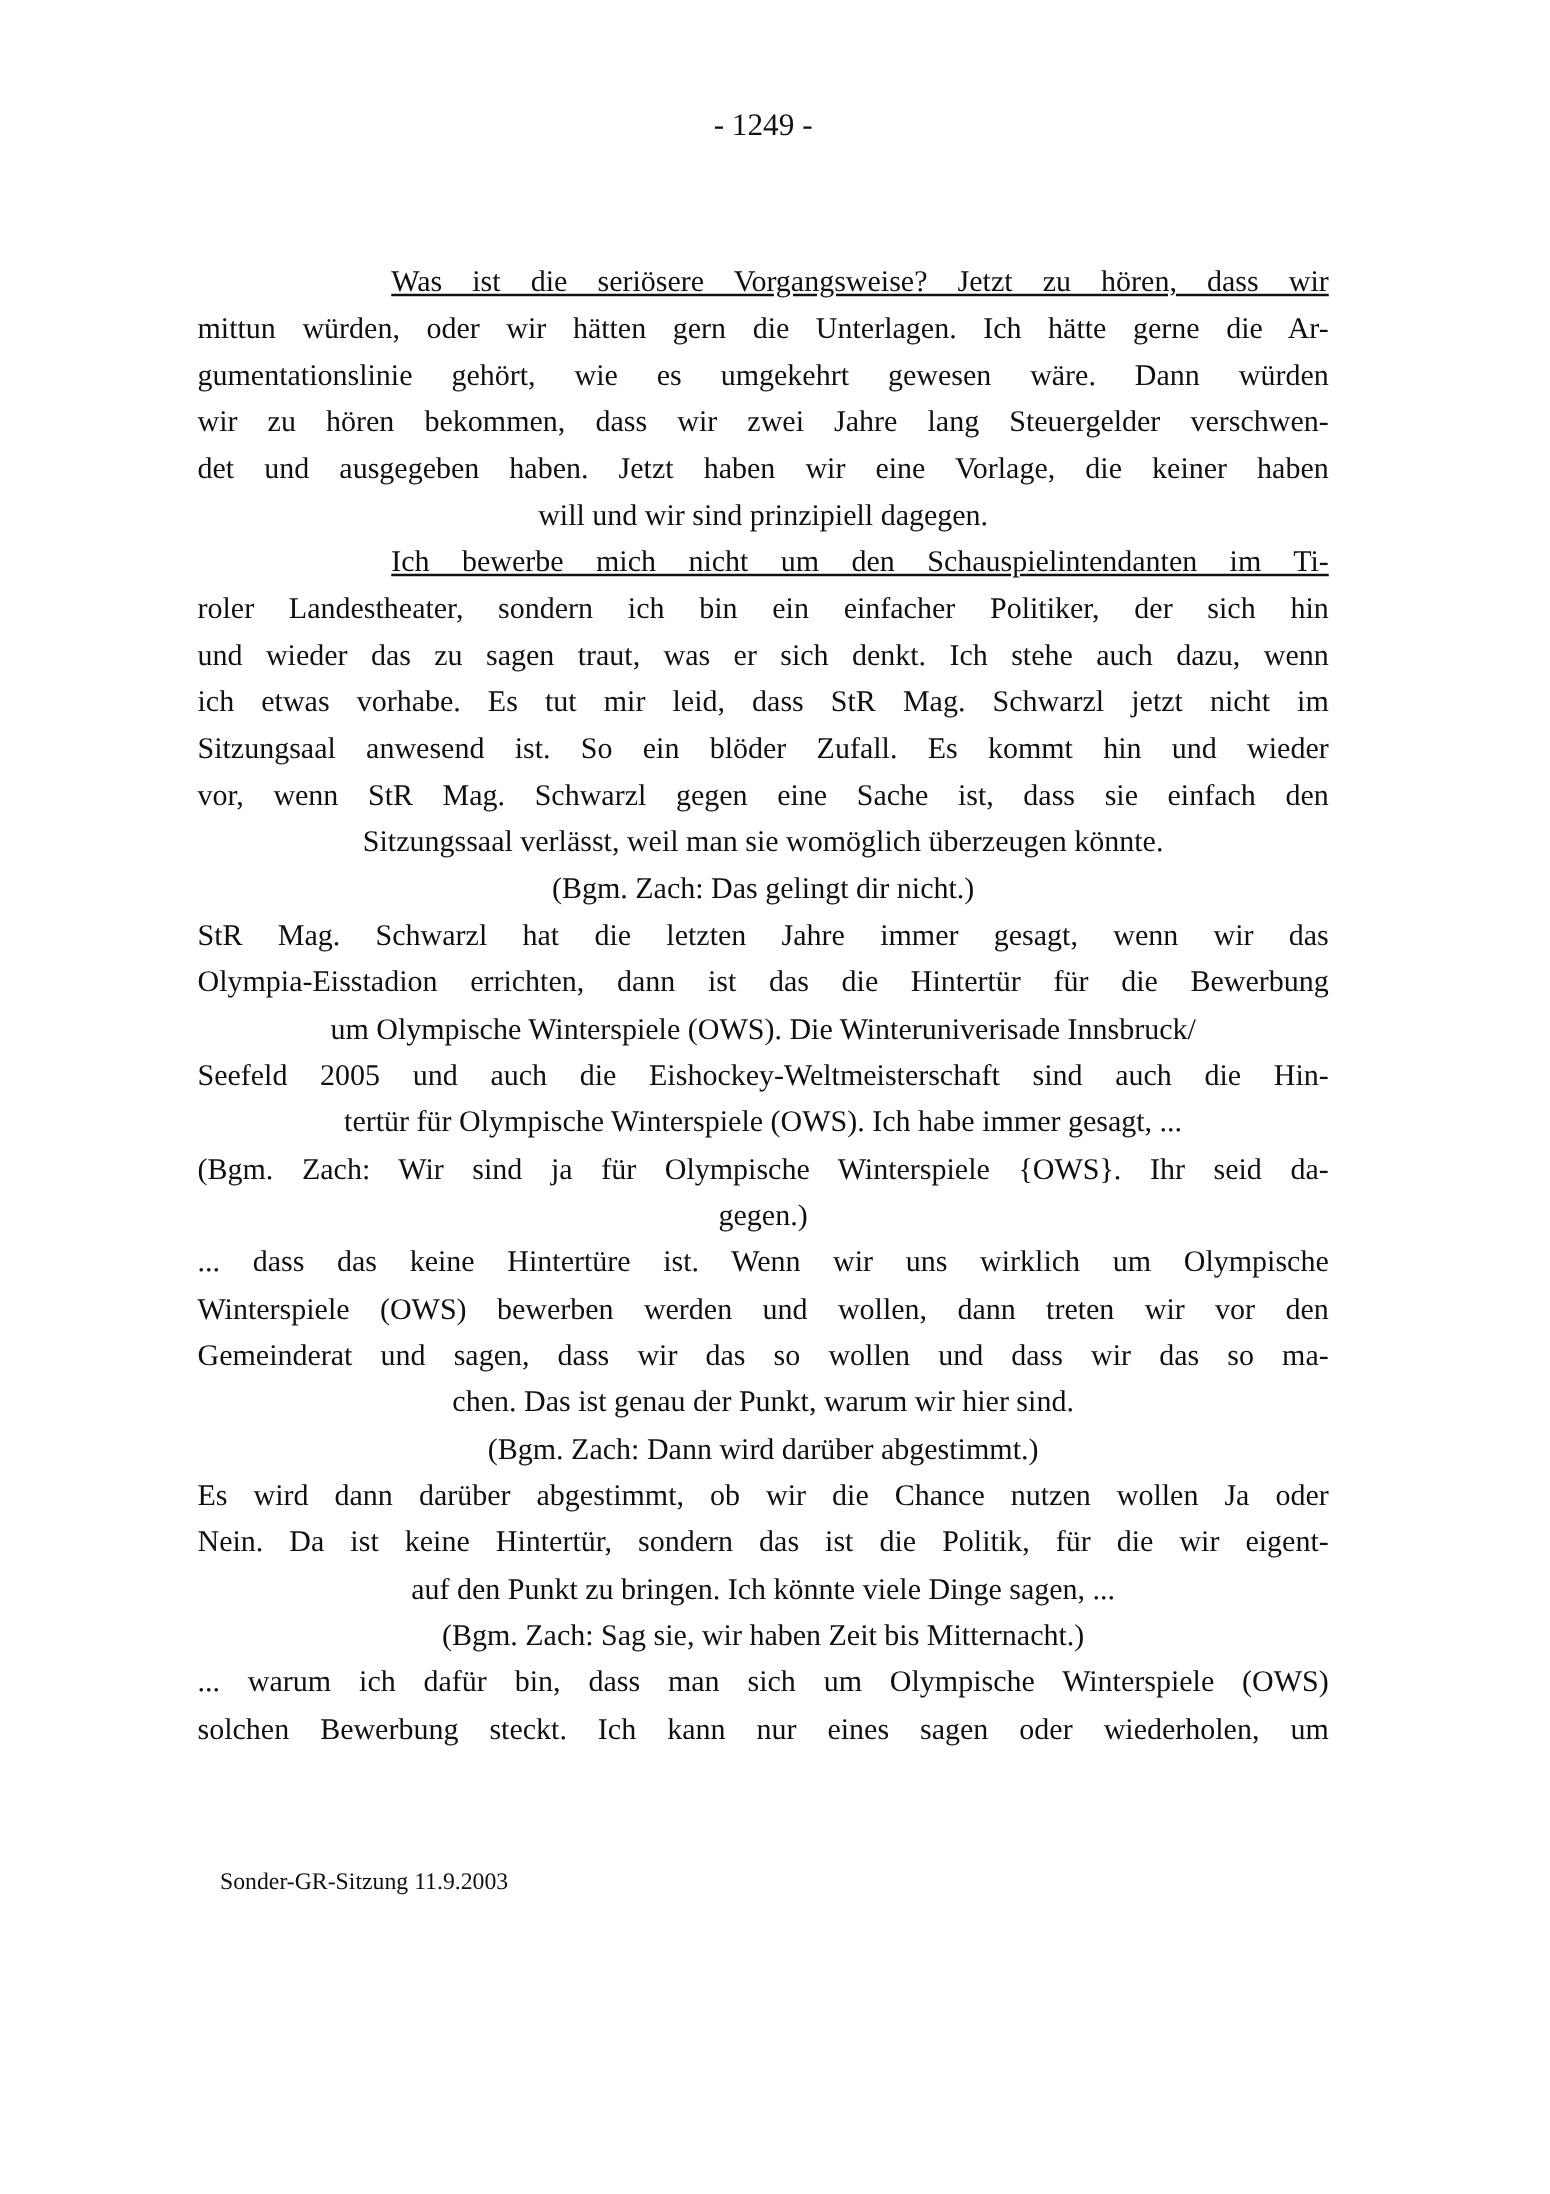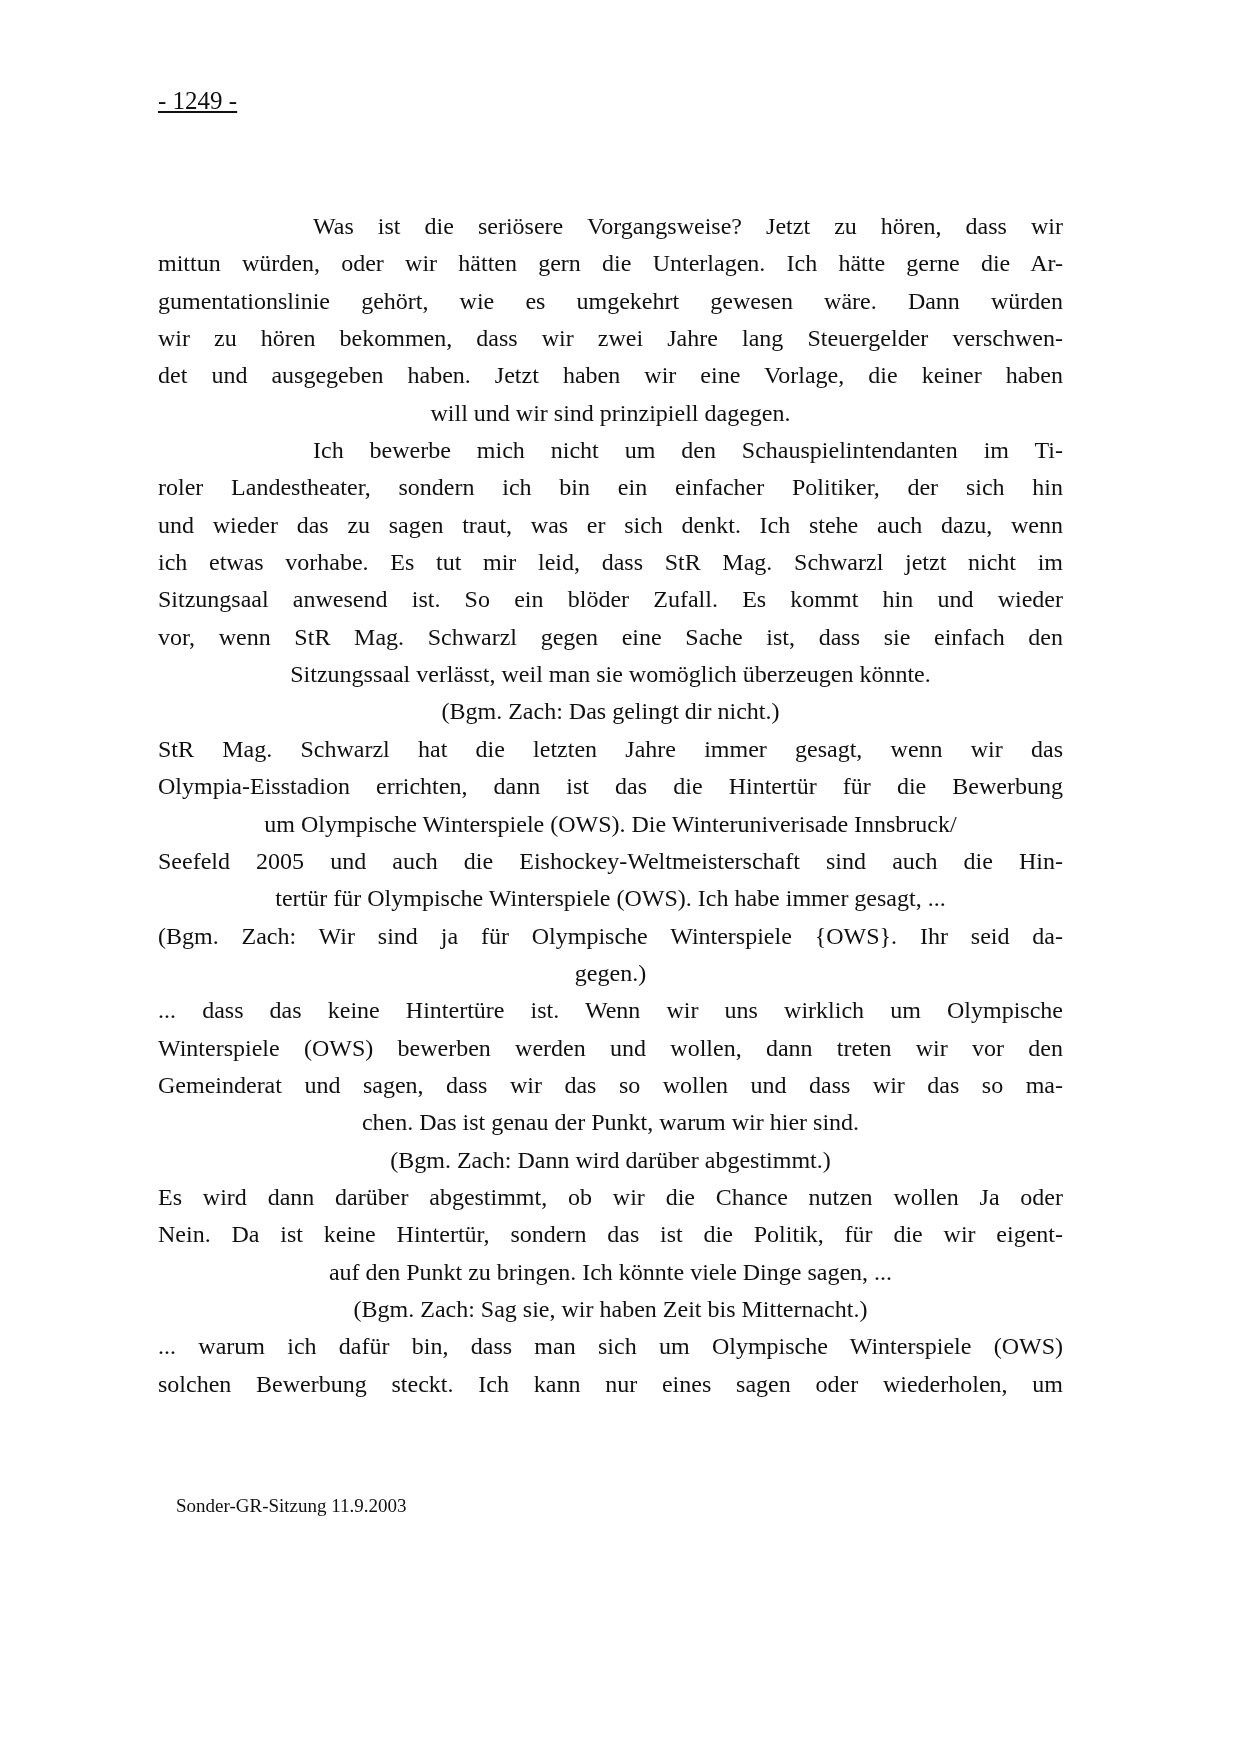--- a/index.html
+++ b/index.html
@@ -14,24 +14,24 @@
     background: #ffffff;
     overflow: hidden;
     font-family: "Liberation Serif", "DejaVu Serif", serif;
     color: #101010;
   }
   .page-number {
     position: absolute;
     left: 158px;
     top: 86px;
     width: 905px;
+    text-align: center;
     font-size: 25px;
     line-height: 30px;
     white-space: pre;
-    text-decoration: underline;
   }
   .document-body {
     position: absolute;
     left: 158px;
     top: 208px;
     width: 905px;
     font-size: 24px;
     line-height: 37.35px;
   }
   .paragraph { margin: 0; }
@@ -39,20 +39,21 @@
     text-align: center;
     white-space: normal;
   }
   .line.just {
     text-align: justify;
     text-align-last: justify;
     -moz-text-align-last: justify;
   }
   .line.indent {
     text-indent: 155px;
+    text-decoration: underline;
   }
   .page-footer {
     position: absolute;
     left: 176px;
     top: 1494px;
     font-size: 19px;
     line-height: 24px;
   }
 </style>
 </head>

